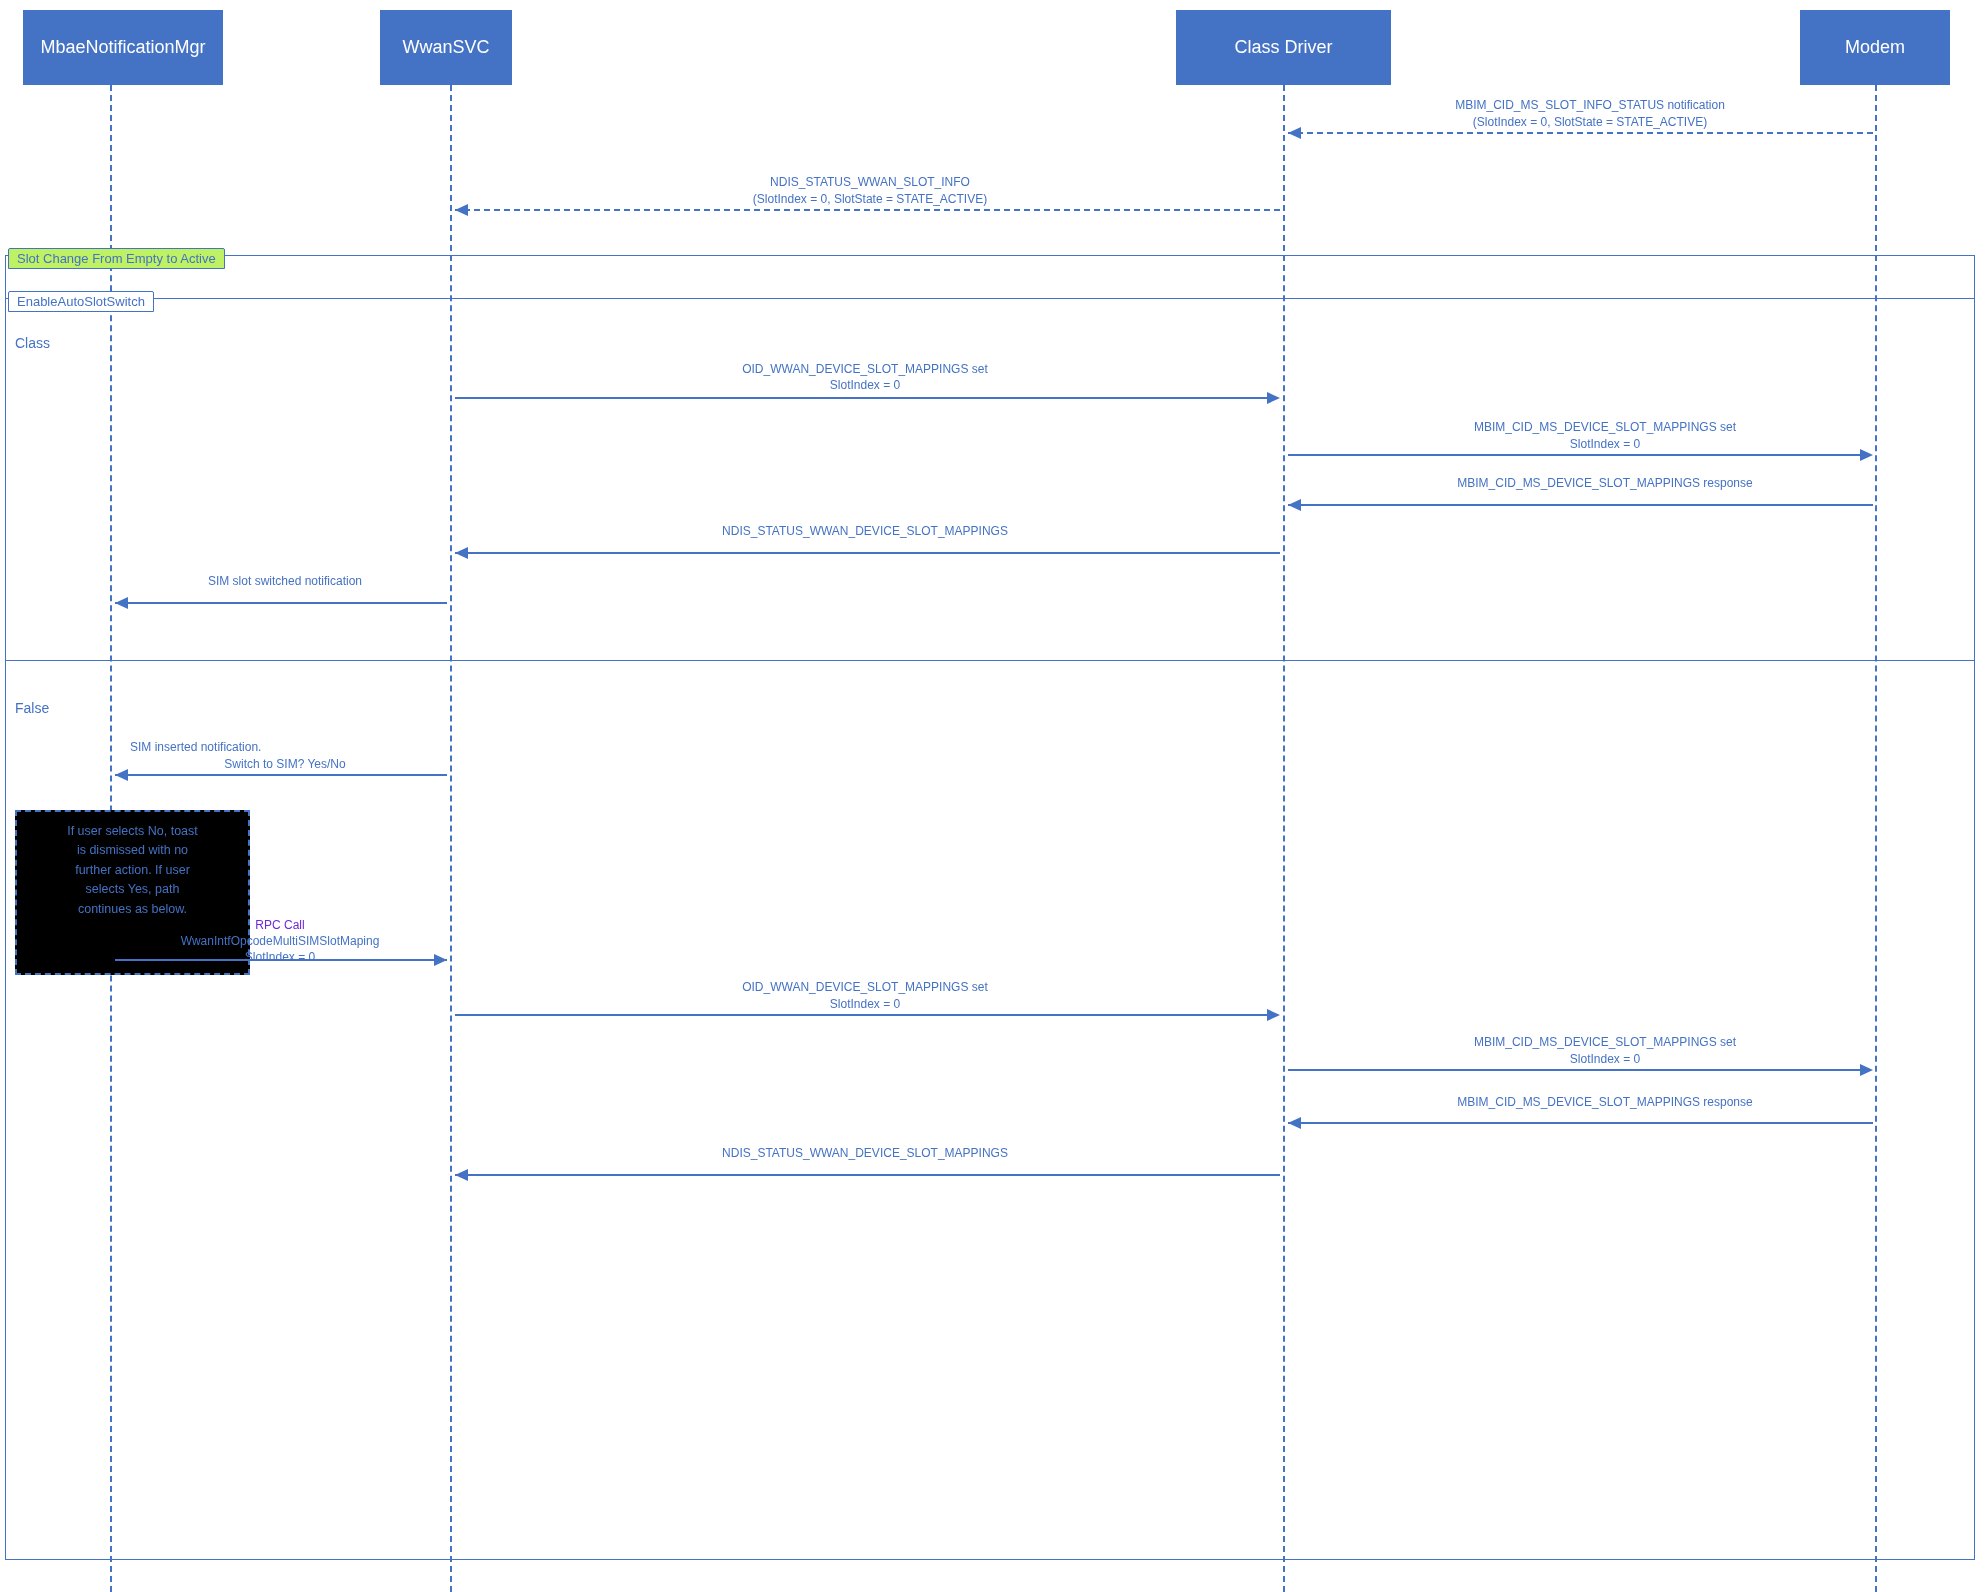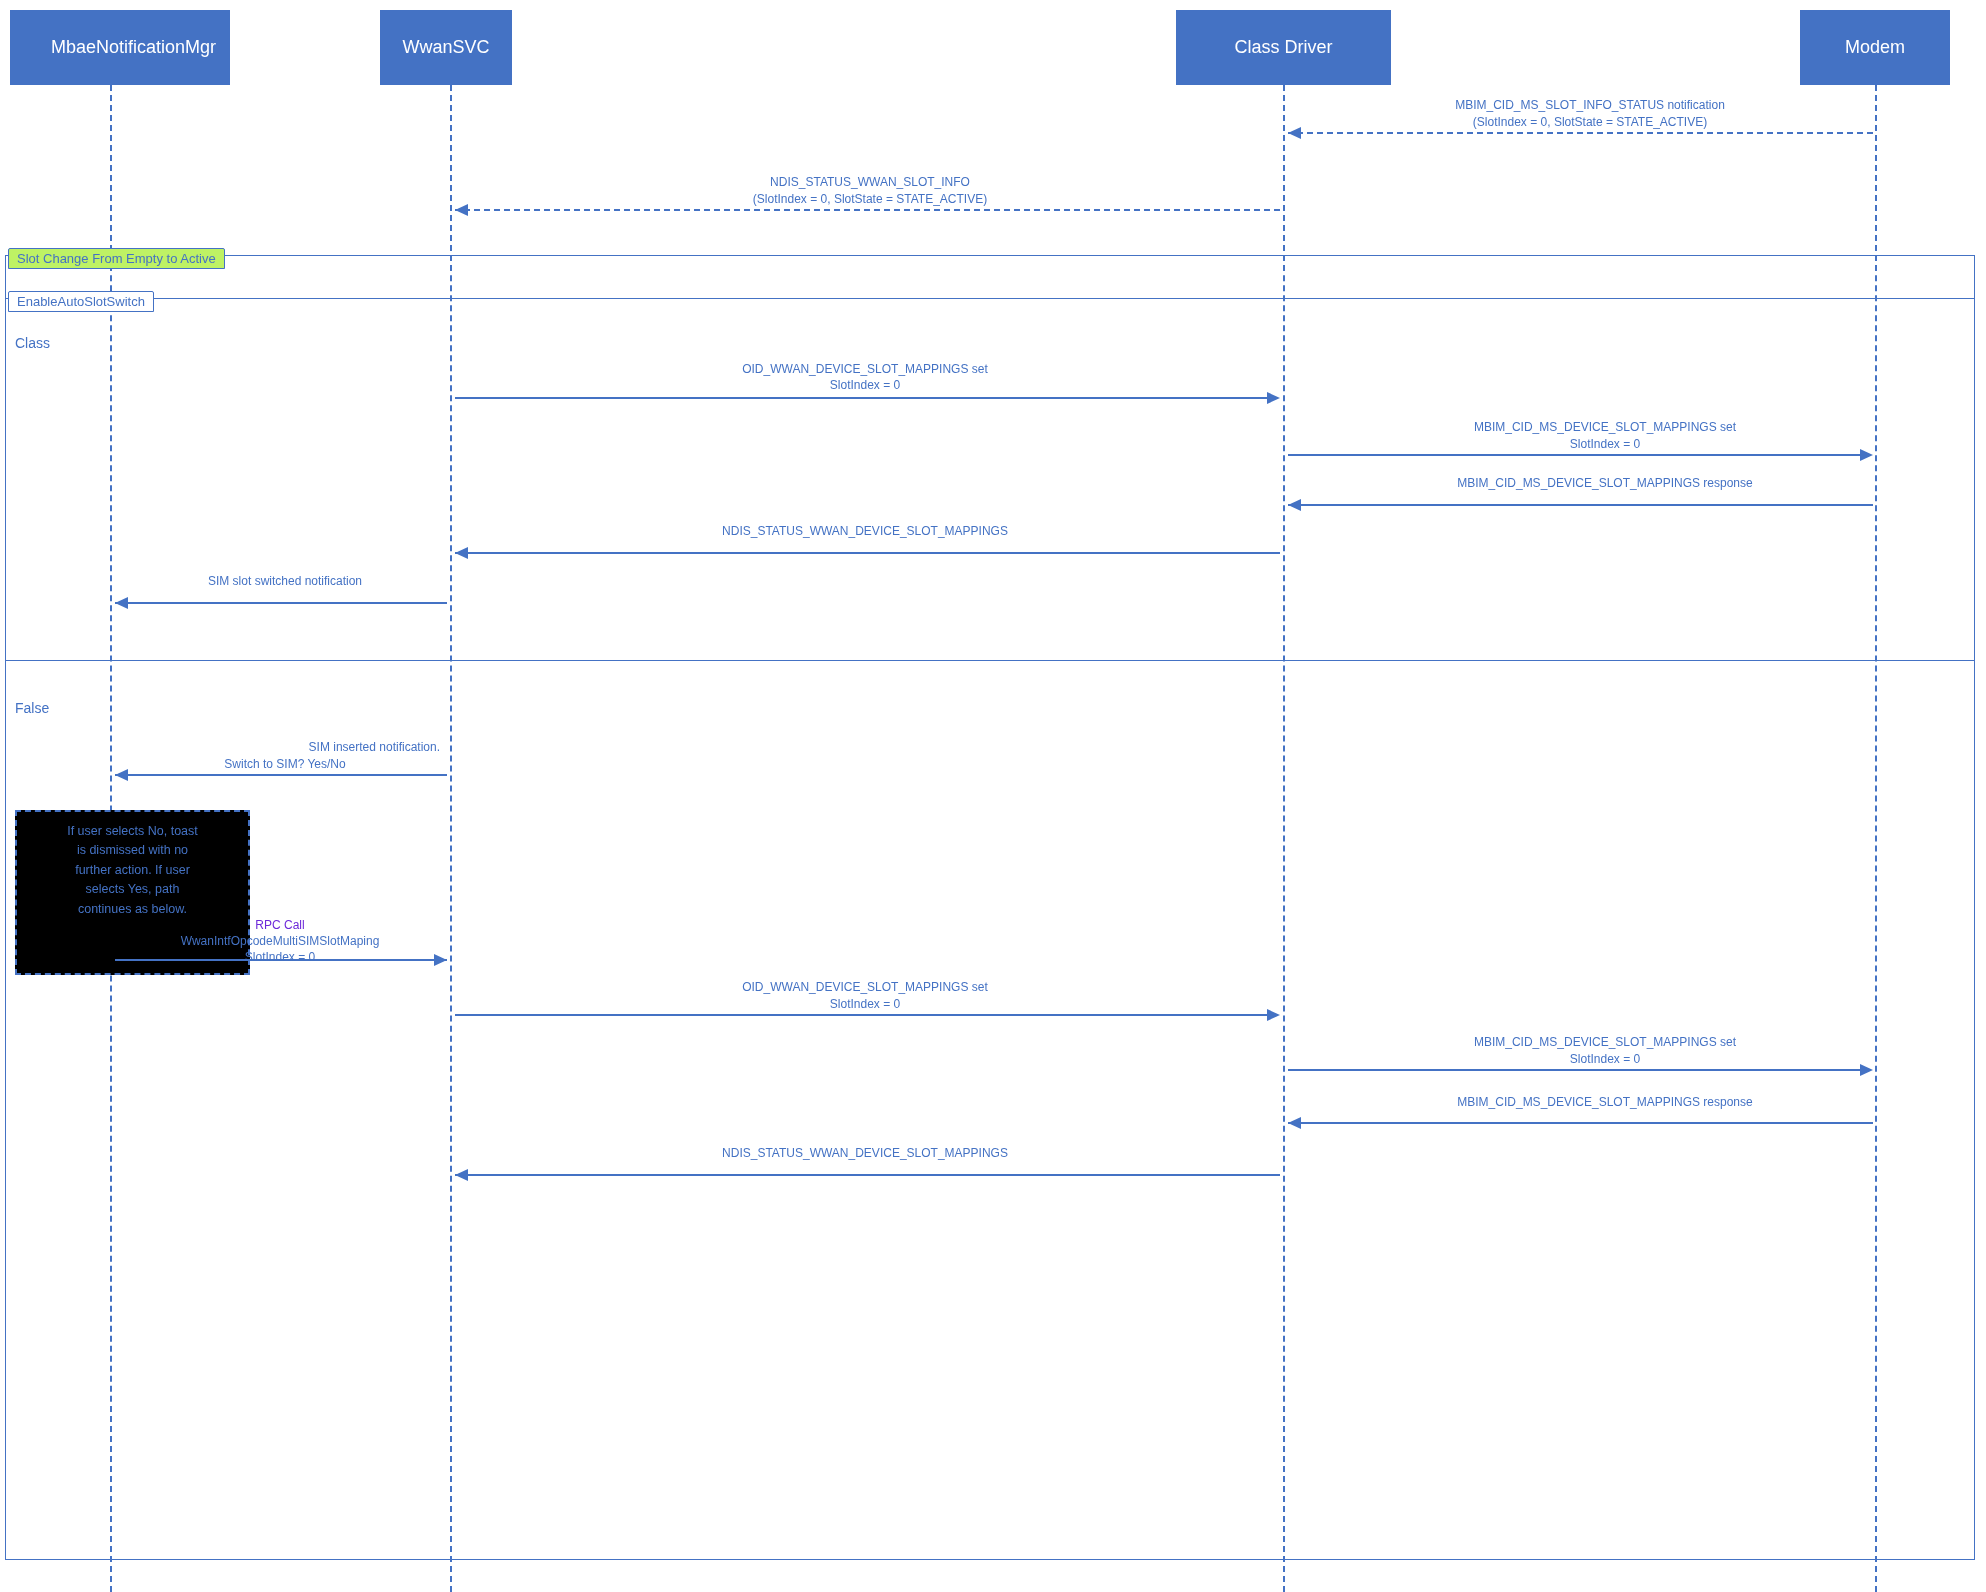--- a/index.html
+++ b/index.html
@@ -84,21 +84,21 @@
       position: absolute;
       color: #4472C4;
       font-size: 14px;
     }
   </style>
 </head>
 <body>
 
 <div class="diagram-container">
 
-  <div class="actor-box" style="left:10px; width:220px; height:75px;justify-content:flex-end;">
+  <div class="actor-box" style="left:23px; width:200px; height:75px;">
     <span>MbaeNotificationMgr</span>
   </div>
 
   <div class="actor-box" style="left:380px; width:132px; height:75px;">
     <span>WwanSVC</span>
   </div>
 
   <div class="actor-box" style="left:1176px; width:215px; height:75px;">
     <span>Class Driver</span>
   </div>
@@ -195,21 +195,21 @@
   <div class="arrow-label" style="top:574px; left:130px; font-size:12px; color:#4472C4; width:310px; text-align:center;">
     SIM slot switched notification
   </div>
 
   <div style="position:absolute; top:660px; left:5px; width:1970px; height:1px; border-top:1px solid #4472C4;"></div>
 
   <svg style="position:absolute; top:760px; left:110px; width:342px; height:30px; overflow:visible;">
     <line x1="337" y1="15" x2="5" y2="15" stroke="#4472C4" stroke-width="2"></line>
     <polygon points="5,15 18,9 18,21" fill="#4472C4"></polygon>
   </svg>
-  <div class="arrow-label" style="top:740px; left:130px; font-size:12px; color:#4472C4; width:310px; text-align:right;">
+  <div class="arrow-label" style="top:740px; left:130px; font-size:12px; color:#4472C4; width:310px; text-align:left;">
     SIM inserted notification.
   </div>
   <div class="arrow-label" style="top:757px; left:130px; font-size:12px; color:#4472C4; width:310px; text-align:center;">
     Switch to SIM? Yes/No
   </div>
 
   <div class="note-box" style="top:810px; left:15px; width:235px; height:165px; font-size:12.5px; color:#4472C4; line-height:1.55;">
     If user selects No, toast<br>is dismissed with no<br>further action. If user<br>selects Yes, path<br>continues as below.
   </div>
 

